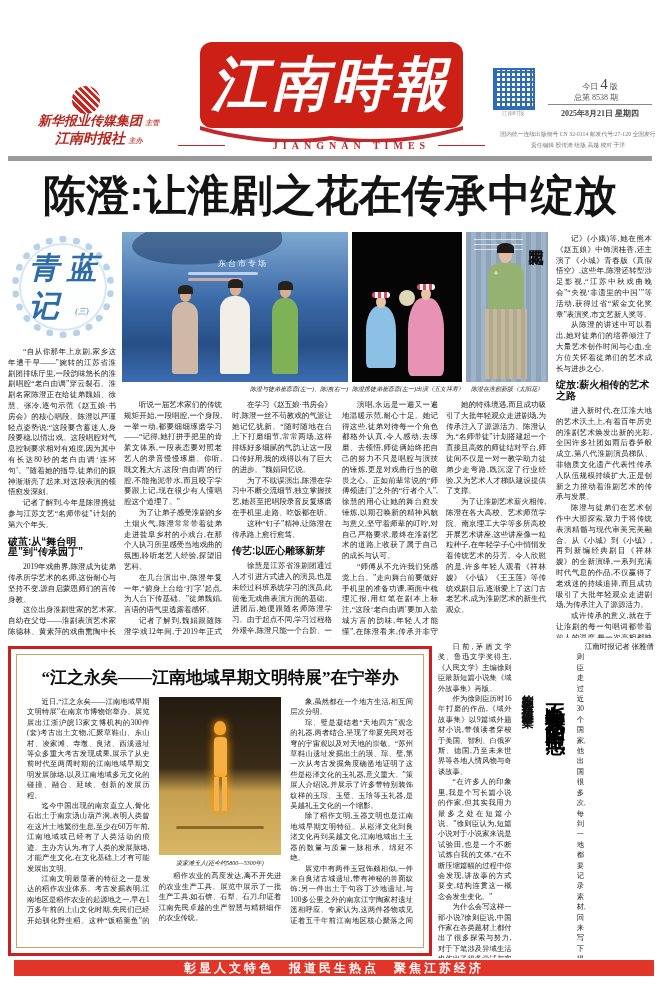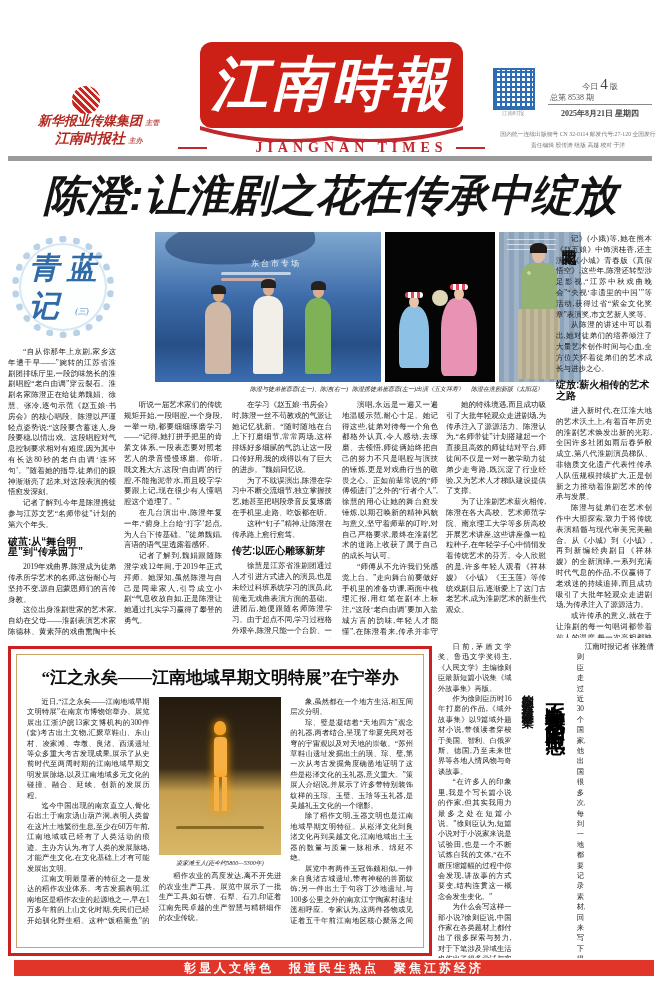--- a/index.html
+++ b/index.html
@@ -15,48 +15,48 @@
   .brand1{left:38px;top:112px;font-size:13px;font-style:italic;}
   .brand2{left:55px;top:130px;font-size:14px;font-style:italic;}
 
   .title-box{left:200px;top:42px;width:263px;height:86px;background:#cc2017;border-radius:12px;
     display:flex;align-items:center;justify-content:center;}
   .title-cn{color:#fff;font-size:56px;font-weight:900;letter-spacing:4px;font-style:italic;
     font-family:"Liberation Serif",serif;transform:scaleY(1.05);}
   .book-swoosh{left:200px;top:126px;width:263px;height:16px;}
   .title-en-row{left:178px;top:140px;width:307px;display:flex;align-items:center;gap:8px;color:#c1272d;}
   .title-en-row .dash{flex:1;height:1.5px;background:#c1272d;}
-  .title-en{font-size:14px;letter-spacing:5px;font-weight:700;white-space:nowrap;margin-left:40px;}
+  .title-en{font-size:10px;letter-spacing:5px;font-weight:700;white-space:nowrap;margin-left:40px;}
 
   .qr{left:493px;top:68px;width:38px;height:38px;border:2px solid #2e6db4;
     background:
       repeating-linear-gradient(0deg,#2e6db4 0 2px,transparent 2px 5px),
       repeating-linear-gradient(90deg,#2e6db4 0 2px,#fff 2px 5px);}
   .qr-cap{left:489px;top:110px;width:48px;font-size:5.5px;color:#999;text-align:center;}
   .ed-line{left:548px;top:76px;width:104px;text-align:center;font-size:8px;color:#555;}
   .ed-line b{font-size:15px;font-weight:400;color:#444;}
-  .issue-line{left:520px;top:92px;width:104px;text-align:center;font-size:8px;color:#555;}
+  .issue-line{left:544px;top:92px;width:104px;text-align:center;font-size:8px;color:#555;}
   .hrule-thin{left:548px;top:104px;width:104px;height:1px;background:#888;}
   .date-line{left:540px;top:108px;width:120px;text-align:center;font-size:8px;color:#444;font-weight:700;}
   .pub-line{left:498px;top:130px;width:160px;text-align:center;font-size:5.8px;color:#777;}
   .staff-line{left:498px;top:141px;width:160px;text-align:center;font-size:5.8px;color:#777;}
   .gray-rule{left:8px;top:156px;width:644px;height:5px;background:#9b9b9b;}
 
   
   .headline{left:0;top:172px;width:660px;text-align:center;font-family:"Liberation Sans",sans-serif;
-    font-size:43px;font-weight:900;color:#141414;letter-spacing:0px;line-height:1.1;font-style:italic;}
+    font-size:43px;font-weight:900;color:#141414;letter-spacing:0px;line-height:1.1;}
 
   
   .stamp{left:12px;top:236px;width:102px;height:102px;border-radius:50%;
     border:7px dotted #b9d2e8;box-shadow:0 0 0 2px #d9e7f3 inset;background:#fdfefe;
     display:grid;grid-template-columns:1fr 1fr;align-items:center;justify-items:center;padding:6px;box-sizing:border-box;}
   .stamp span{font-weight:900;font-style:italic;color:#2f6ba8;font-size:30px;line-height:26px;}
   .stamp .vol{font-size:8px;font-weight:400;color:#4a7fb5;align-self:end;}
 
-  .photo{overflow:hidden;margin-left:33px;}
+  .photo{overflow:hidden;}
   .photo1{left:122px;top:232px;width:226px;height:150px;
     background:linear-gradient(180deg,#7fa8d0 0%,#3b6aa8 45%,#274f86 75%,#3c6db2 100%);}
   .p1-swoosh{position:absolute;left:10px;top:-14px;width:150px;height:46px;background:#1d3a66;opacity:.55;
     border-radius:50% 60% 40% 60%;transform:rotate(-6deg);}
   .p1-label{position:absolute;left:96px;top:26px;color:#eaf2fb;font-size:8px;letter-spacing:2px;}
   .p1-bar{position:absolute;height:3px;border-radius:2px;opacity:.8;}
   .p1-people{position:absolute;left:0;bottom:8px;width:100%;display:flex;justify-content:center;gap:22px;align-items:flex-end;}
   .person{display:flex;flex-direction:column;align-items:center;}
   .head{width:11px;height:13px;border-radius:50%;background:#dcae90;position:relative;}
   .head:before{content:"";position:absolute;left:-2px;top:-4px;width:15px;height:9px;border-radius:50% 50% 0 0;background:#27211e;}
@@ -233,20 +233,21 @@
       </div>
     <h4>破茧:从“舞台明星”到“传承园丁”</h4>
     <div>
         <p>2019年戏曲界,陈澄成为徒弟传承所学艺术的名师,这份耐心与坚持不变,源自启蒙恩师们的言传身教。</p>
         <p>这位出身淮剧世家的艺术家,自幼在父母——淮剧表演艺术家陈德林、黄素萍的戏曲熏陶中长大。她5岁登台,12岁以《赵五娘·书房会》崭露头角,28岁凭现代戏斩获年度淮剧新秀一等奖,30岁荣获上海白玉兰戏剧表演艺术奖主角奖,31岁摘得中国戏剧梅花奖,其传承父母的《赵五娘》,自身代表作《珍珠塔》等经典剧目早已成为淮剧舞台艺术殿堂中的特色品种。</p>
       </div>
   </div>
   <div class="abs bodycol colB">
     <div>
         <p>听说一届艺术家们的传统规矩开始,一段唱腔,一个身段,一举一动,都要细细琢磨学习——“记得,她打拼手把里的肯綮文体系,一段表态要对照老艺人的录音慢慢琢磨。你听,既文雅大方,这段‘自由调’的行腔,不能拖泥带水,而且咬字学要跟上记,现在很少有人懂唱腔这个道理了。”</p>
+        <p>为了让弟子感受淮剧的乡土烟火气,陈澄常常带着徒弟走进盐阜乡村的小戏台,在那个人执习所里感受当地戏曲的氛围,聆听老艺人经验,探望旧艺科。</p>
         <p>在几台演出中,陈澄年复一年,“俯身上台给‘打字’起点,为人台下传基础。”徒弟魏娟,言语的语气里透露着感怀。</p>
         <p>记者了解到,魏娟跟随陈澄学戏12年间,于2019年正式拜师。她深知,虽然陈澄与自己是同辈家人,引导成立小剧“气息收放自如,正是陈澄让她通过扎实学习赢得了攀登的勇气。</p>
       </div>
   </div>
   <div class="abs bodycol colC">
     <div>
         <p>在学习《赵五娘·书房会》时,陈澄一丝不苟教戏的气派让她记忆犹新。“随时随地在台上下打磨细节,常常两场,这样排练好多细腻的气韵,让这一段口传好用,我的戏得以有了巨大的进步。”魏娟回忆说。</p>
         <p>为了不耽误演出,陈澄在学习中不断交流细节,独立掌握技艺,她甚至把唱段录音反复琢磨在手机里,走路、吃饭都在听。</p>
         <p>这种“钉子”精神,让陈澄在传承路上愈行愈笃。</p>
       </div>

